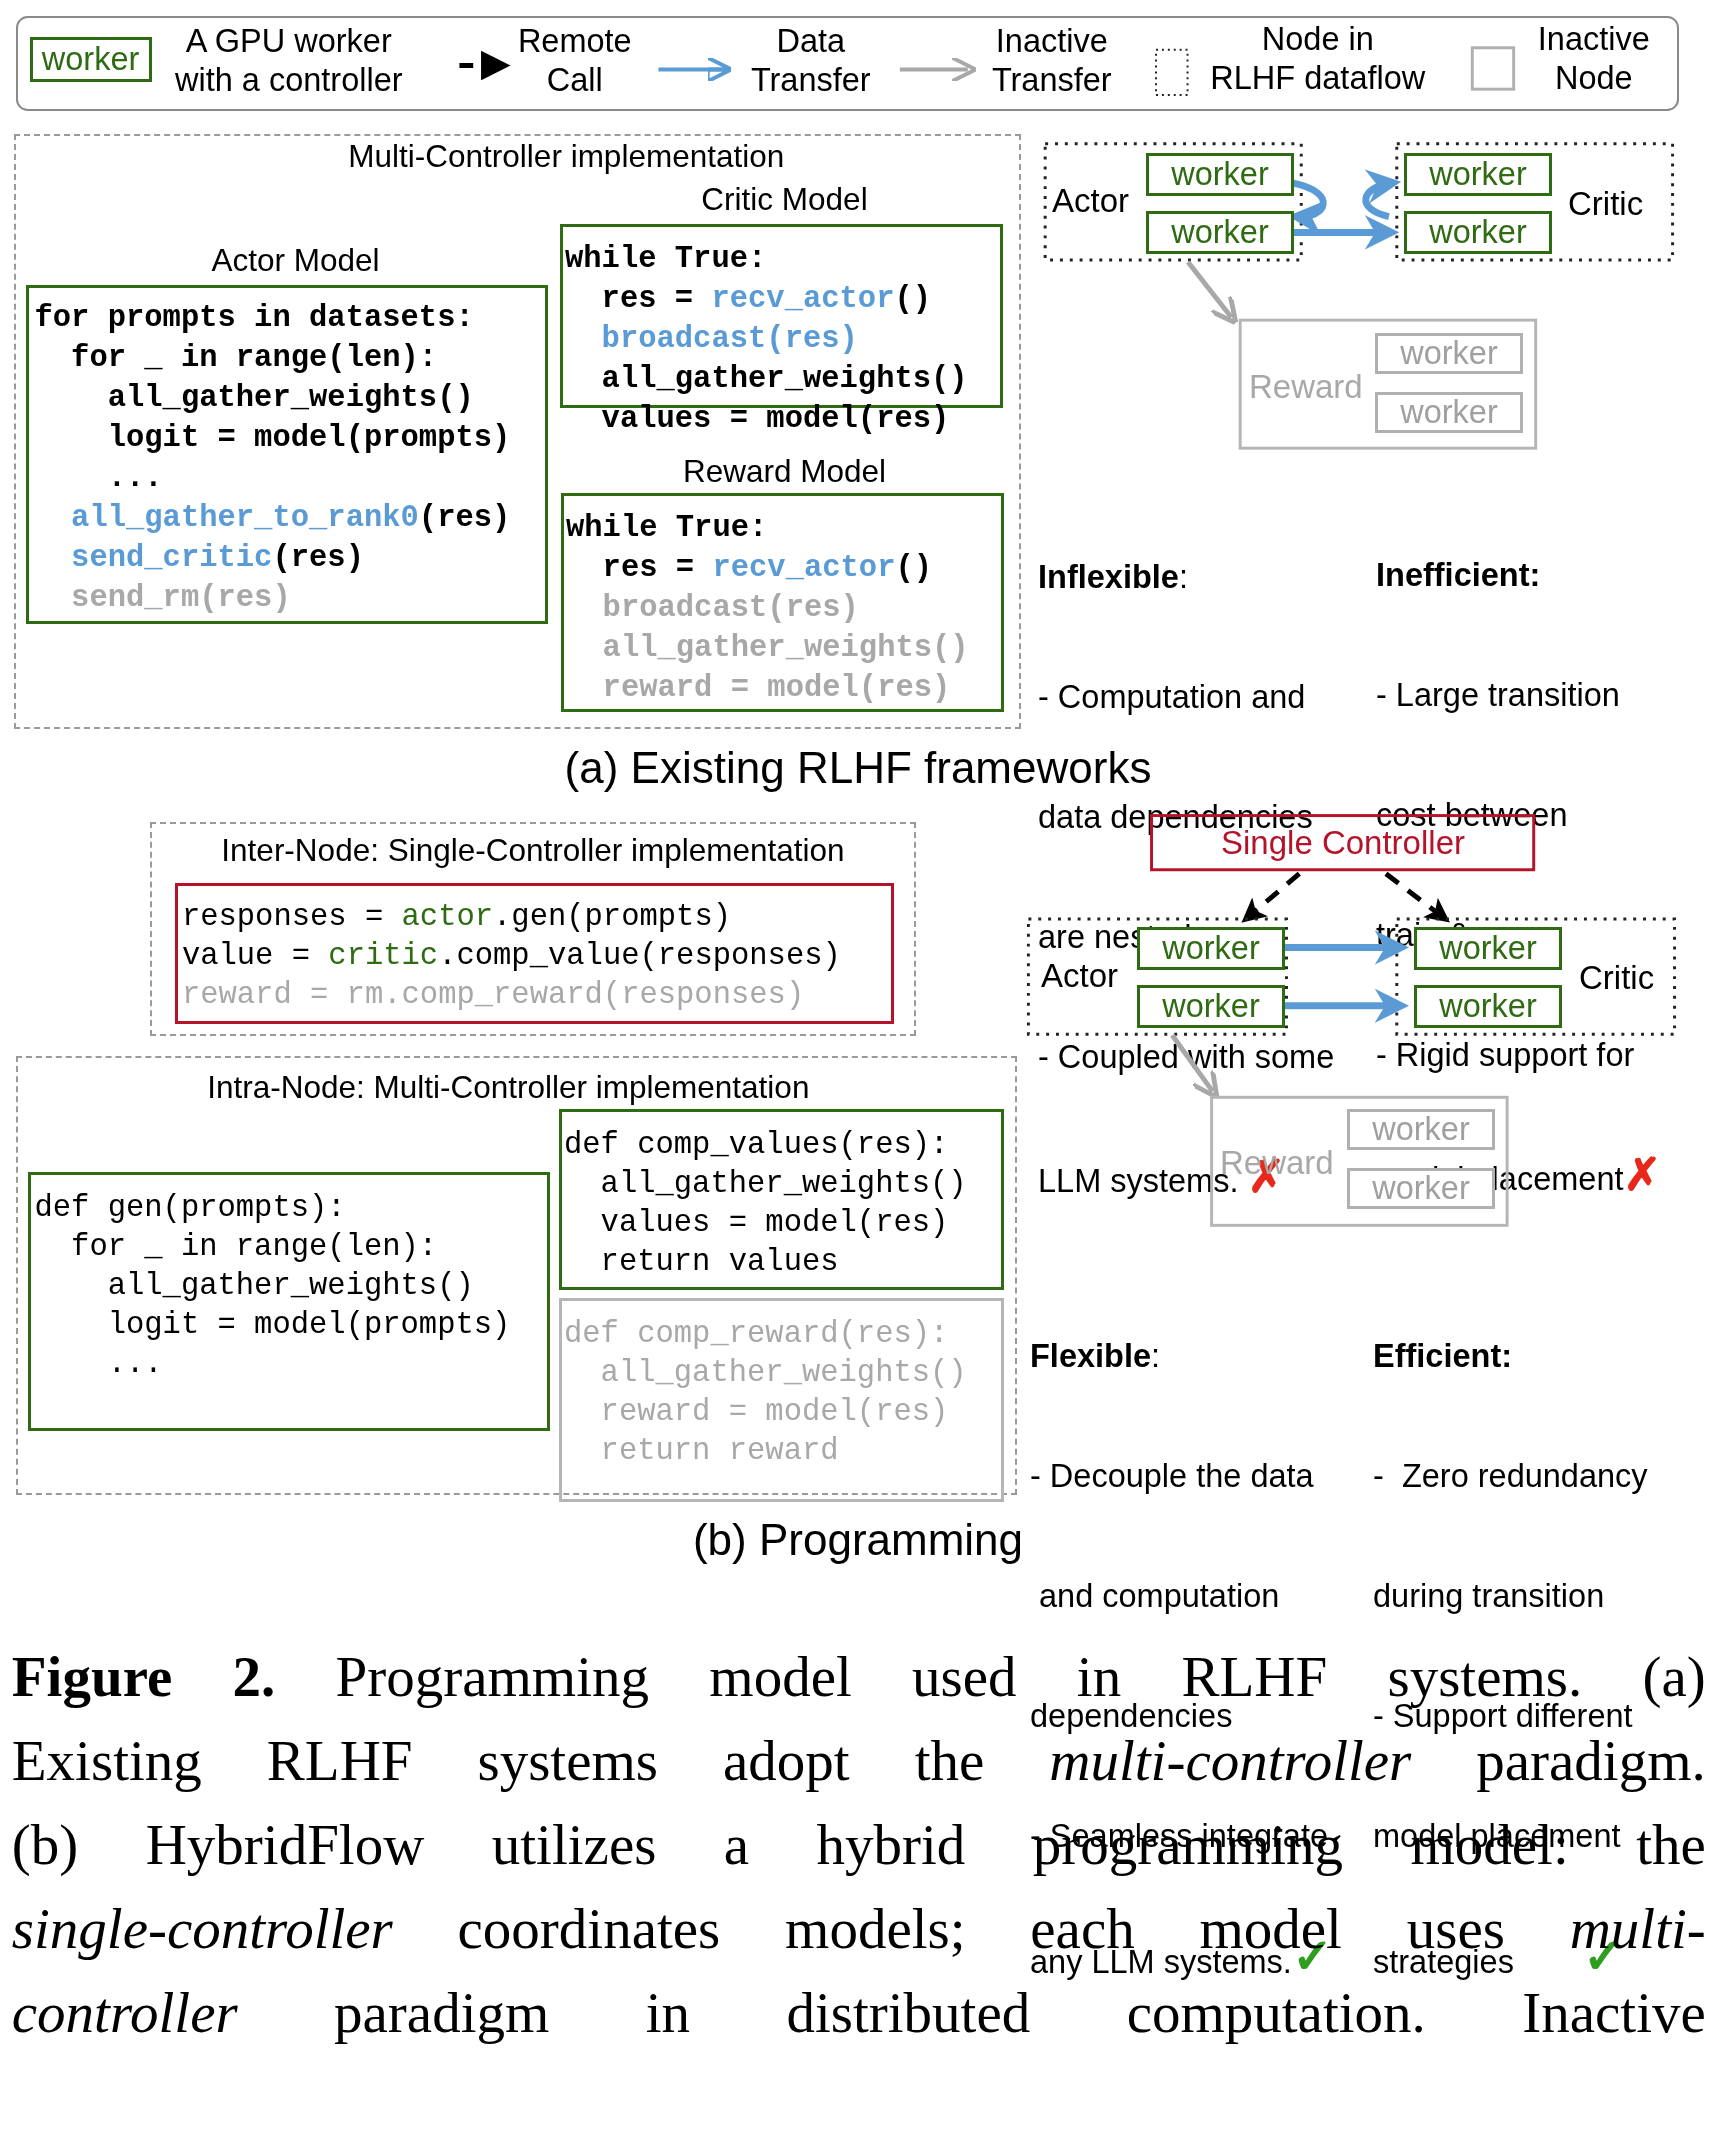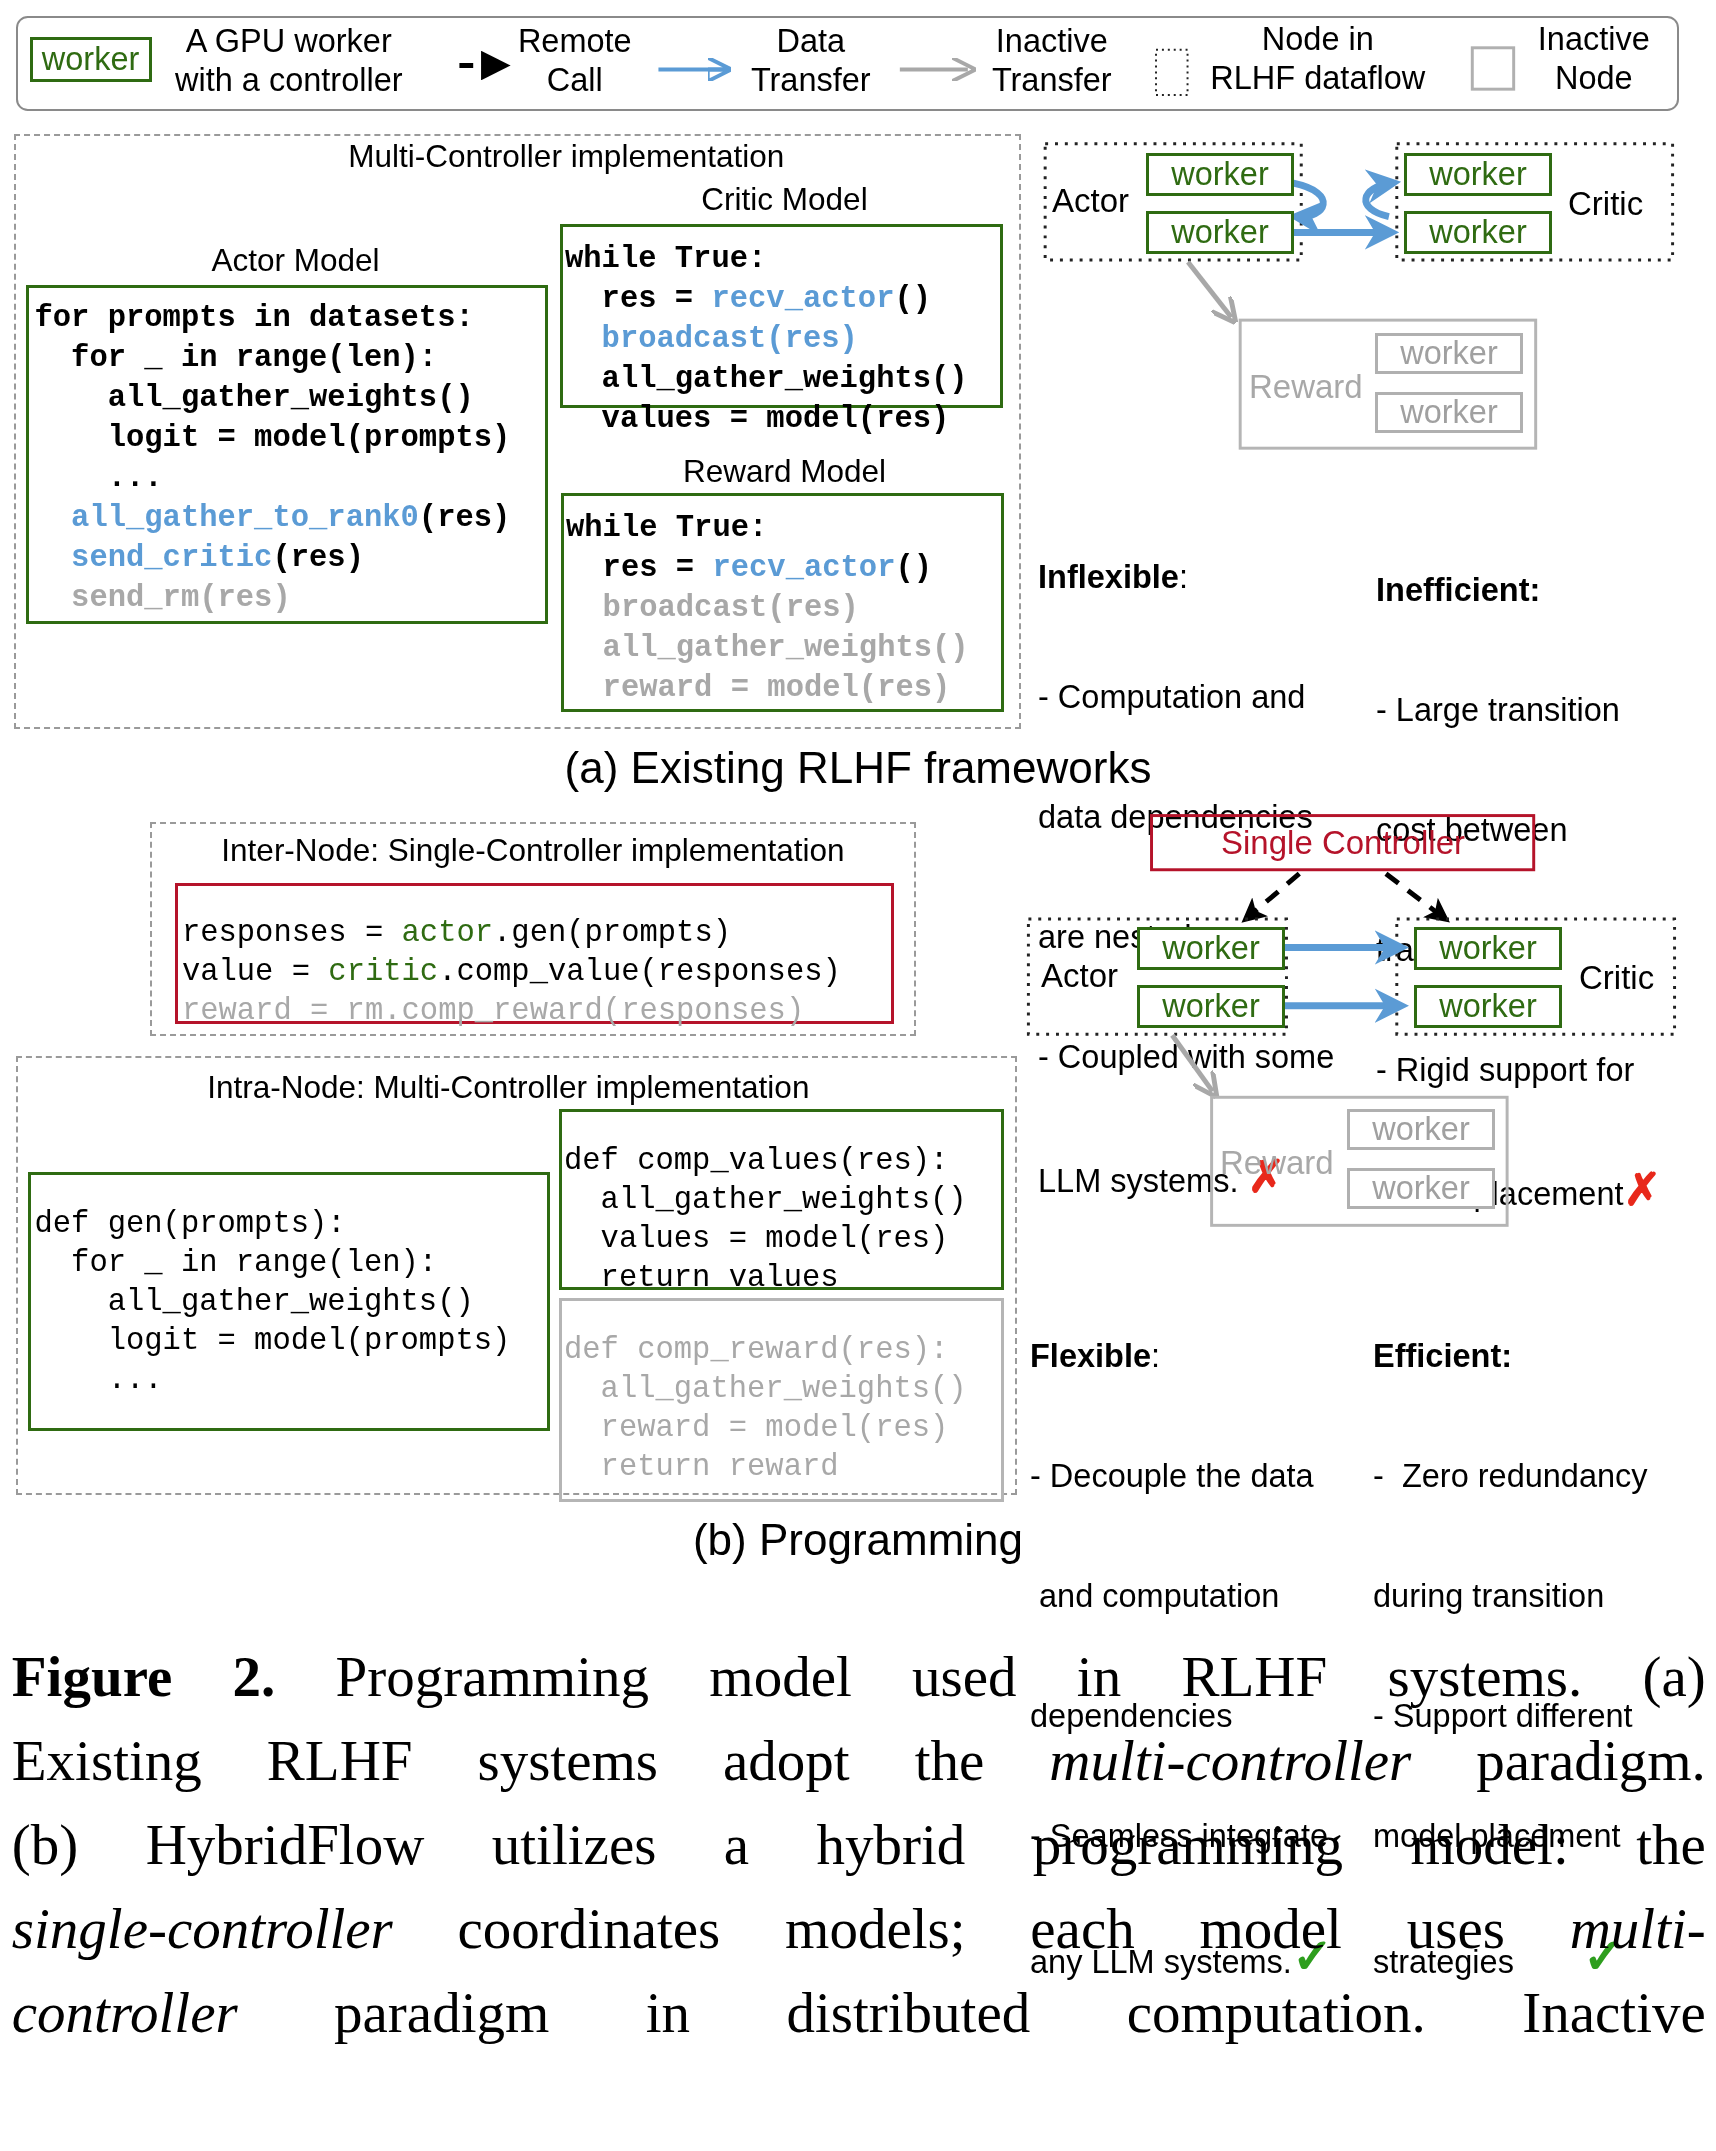--- a/index.html
+++ b/index.html
@@ -17,21 +17,21 @@
   .worker-box.inactive { border-color: #b0b0b0; color: #a0a0a0; }
 
   .dashed-frame { border: 2px dashed #9a9a9a; box-sizing: border-box; }
   .green-frame { border: 3px solid #2f6b12; box-sizing: border-box; }
   .grey-frame { border: 3px solid #b5b5b5; box-sizing: border-box; }
   .red-frame { border: 3px solid #b5132a; box-sizing: border-box; }
 
   .title { font-size: 31.5px; text-align: center; white-space: nowrap; }
   .code { font-family: "Liberation Mono", monospace; font-weight: bold; font-size: 30.5px;
           line-height: 40px; white-space: pre; }
-  .code2 { font-family: "Liberation Mono", monospace; font-size: 30.5px; line-height: 39px; white-space: pre; margin-top: 16px; }
+  .code2 { font-family: "Liberation Mono", monospace; font-size: 30.5px; line-height: 39px; white-space: pre; }
   .blue { color: #5b9bd5; }
   .grey { color: #a8a8a8; }
   .green { color: #2f6b12; }
 
   .prop { font-size: 32.5px; line-height: 40px; white-space: pre; }
   .prop b { font-weight: bold; }
   .caption-sub { font-size: 44px; text-align: center; white-space: nowrap; }
   #caption { left: 11.8px; top: 1635px; width: 1694px; font-size: 57px; line-height: 84px;
              text-align: justify; font-family: "Liberation Serif", serif; }
   #caption .line { display: block; text-align-last: justify; white-space: nowrap; }
@@ -138,21 +138,21 @@
 <div class="abs worker-box inactive" style="left:1375px;top:392px;width:148px;height:41px;line-height:35px;">worker</div>
 
 <div class="abs prop" style="left:1038px;top:477px;">
   <div><b>Inflexible</b><span>:</span></div>
   <div>- Computation and</div>
   <div>data dependencies</div>
   <div>are nested</div>
   <div>- Coupled with some</div>
   <div><span>LLM systems.</span> <span class="mark-x">✗</span></div>
 </div>
-<div class="abs prop" style="left:1376px;top:490px;">
+<div class="abs prop" style="left:1376px;top:475px;">
   <div><b>Inefficient:</b></div>
   <div>- Large transition</div>
   <div>cost between</div>
   <div>train &amp; gen</div>
   <div>- Rigid support for</div>
   <div><span>model placement</span><span class="mark-x">✗</span></div>
 </div>
 
 <div class="abs caption-sub" style="left:0;top:743px;width:1716px;">(a) Existing RLHF frameworks</div>
 

